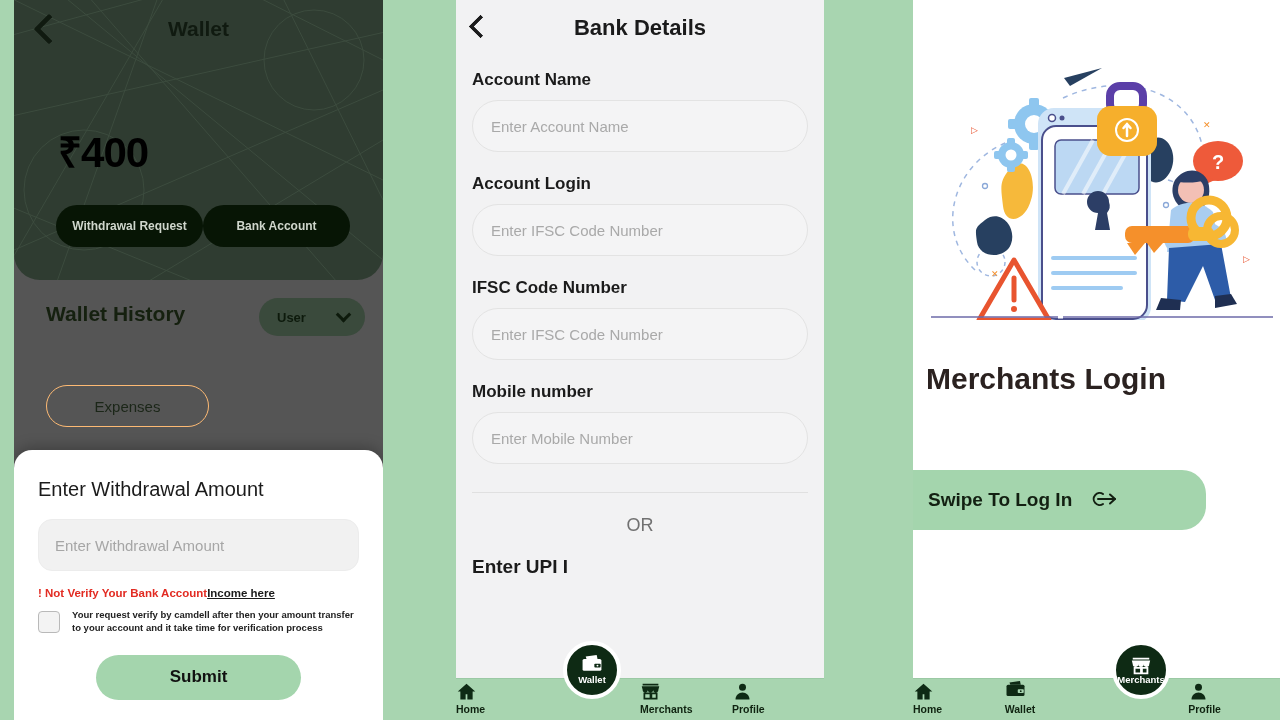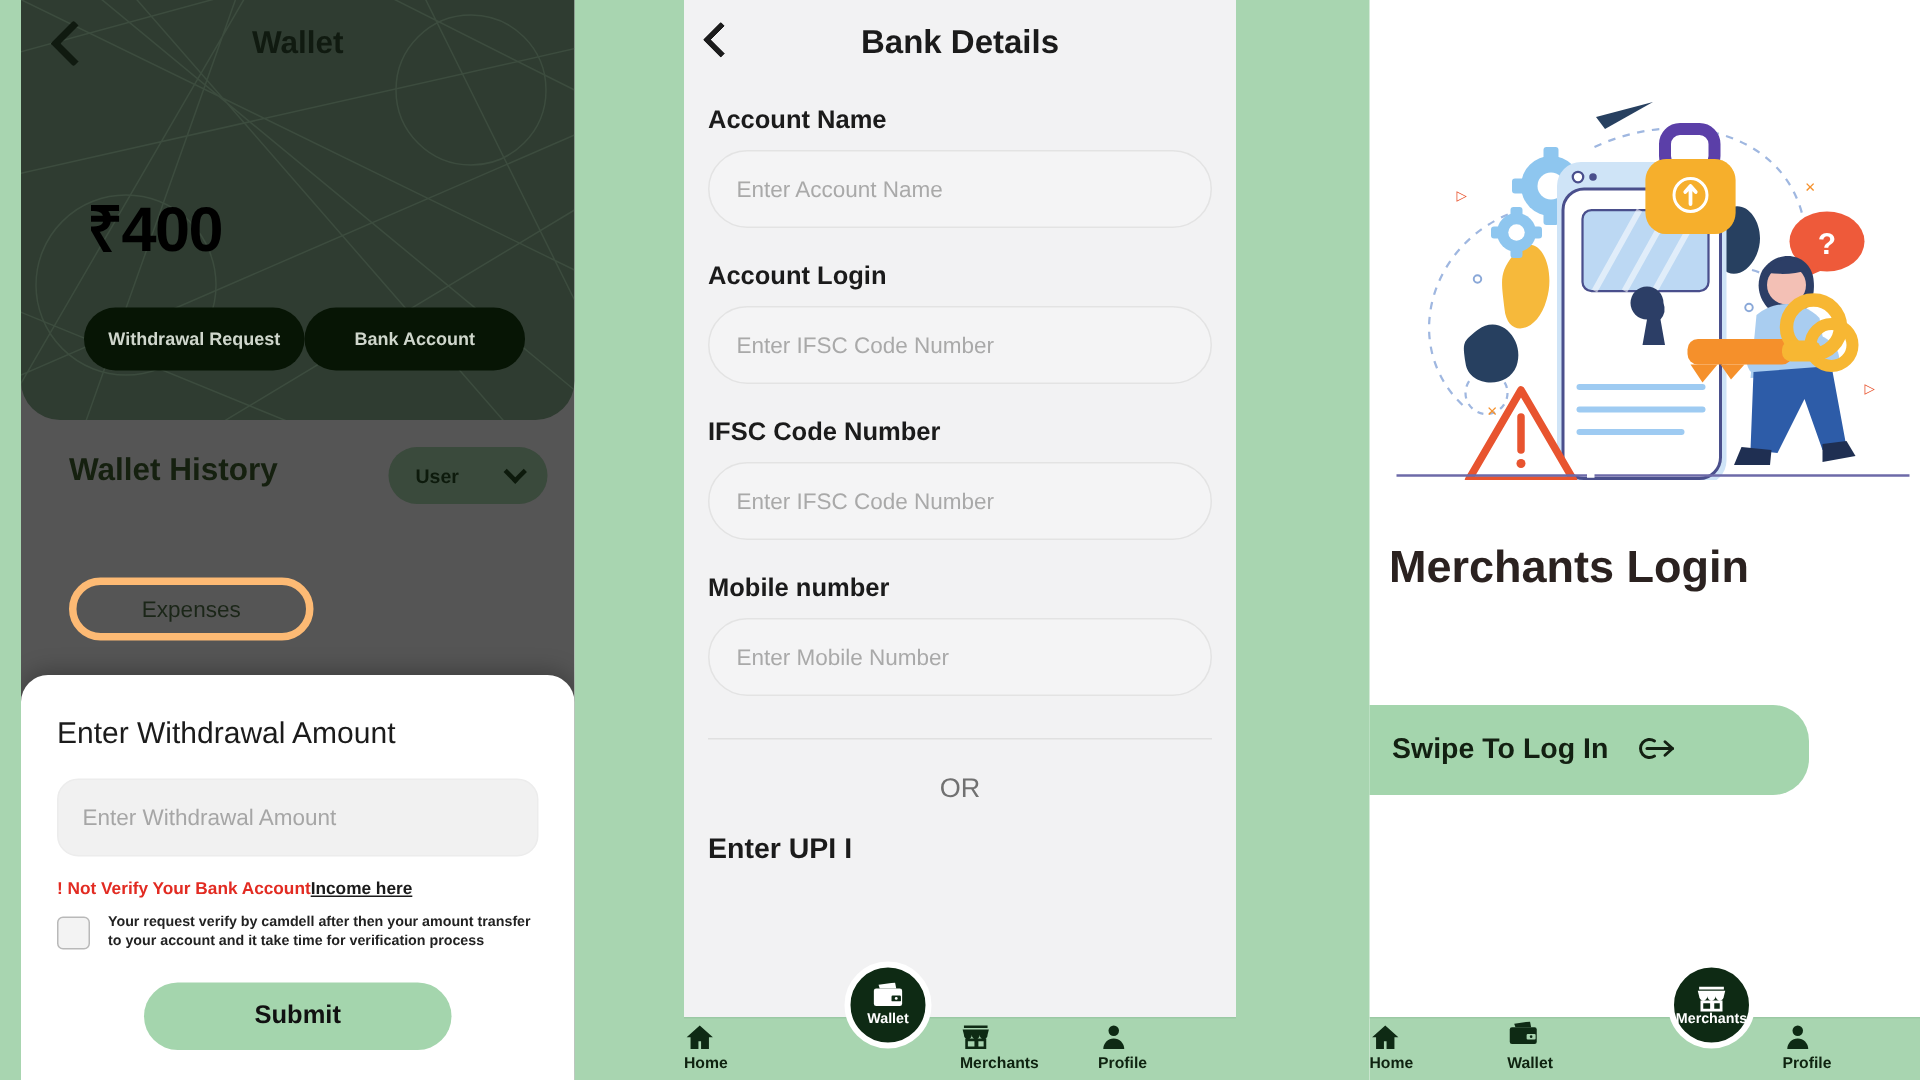--- a/index.html
+++ b/index.html
@@ -98,21 +98,21 @@
   .seg-tabs {
     position: absolute; left: 32px; top: 385px;
     display: flex; gap: 26px;
   }
   .seg {
     width: 163px; height: 42px; border-radius: 21px;
     display: flex; align-items: center; justify-content: center;
     font-size: 15px; font-weight: normal;
   }
   .seg.active { background: #071505; color: #cfd6cc; }
-  .seg.inactive { background: transparent; border: 5px solid #fdba74; color: #1b2618; }
+  .seg.inactive { background: transparent; border: 1px solid #fdba74; color: #1b2618; }
 
   
   .sheet {
     position: absolute; left: 0; right: 0; bottom: 0; top: 450px;
     background: #ffffff;
     border-top-left-radius: 18px;
     border-top-right-radius: 18px;
     box-shadow: 0 -3px 14px rgba(0,0,0,.25);
     padding: 18px 24px;
   }

